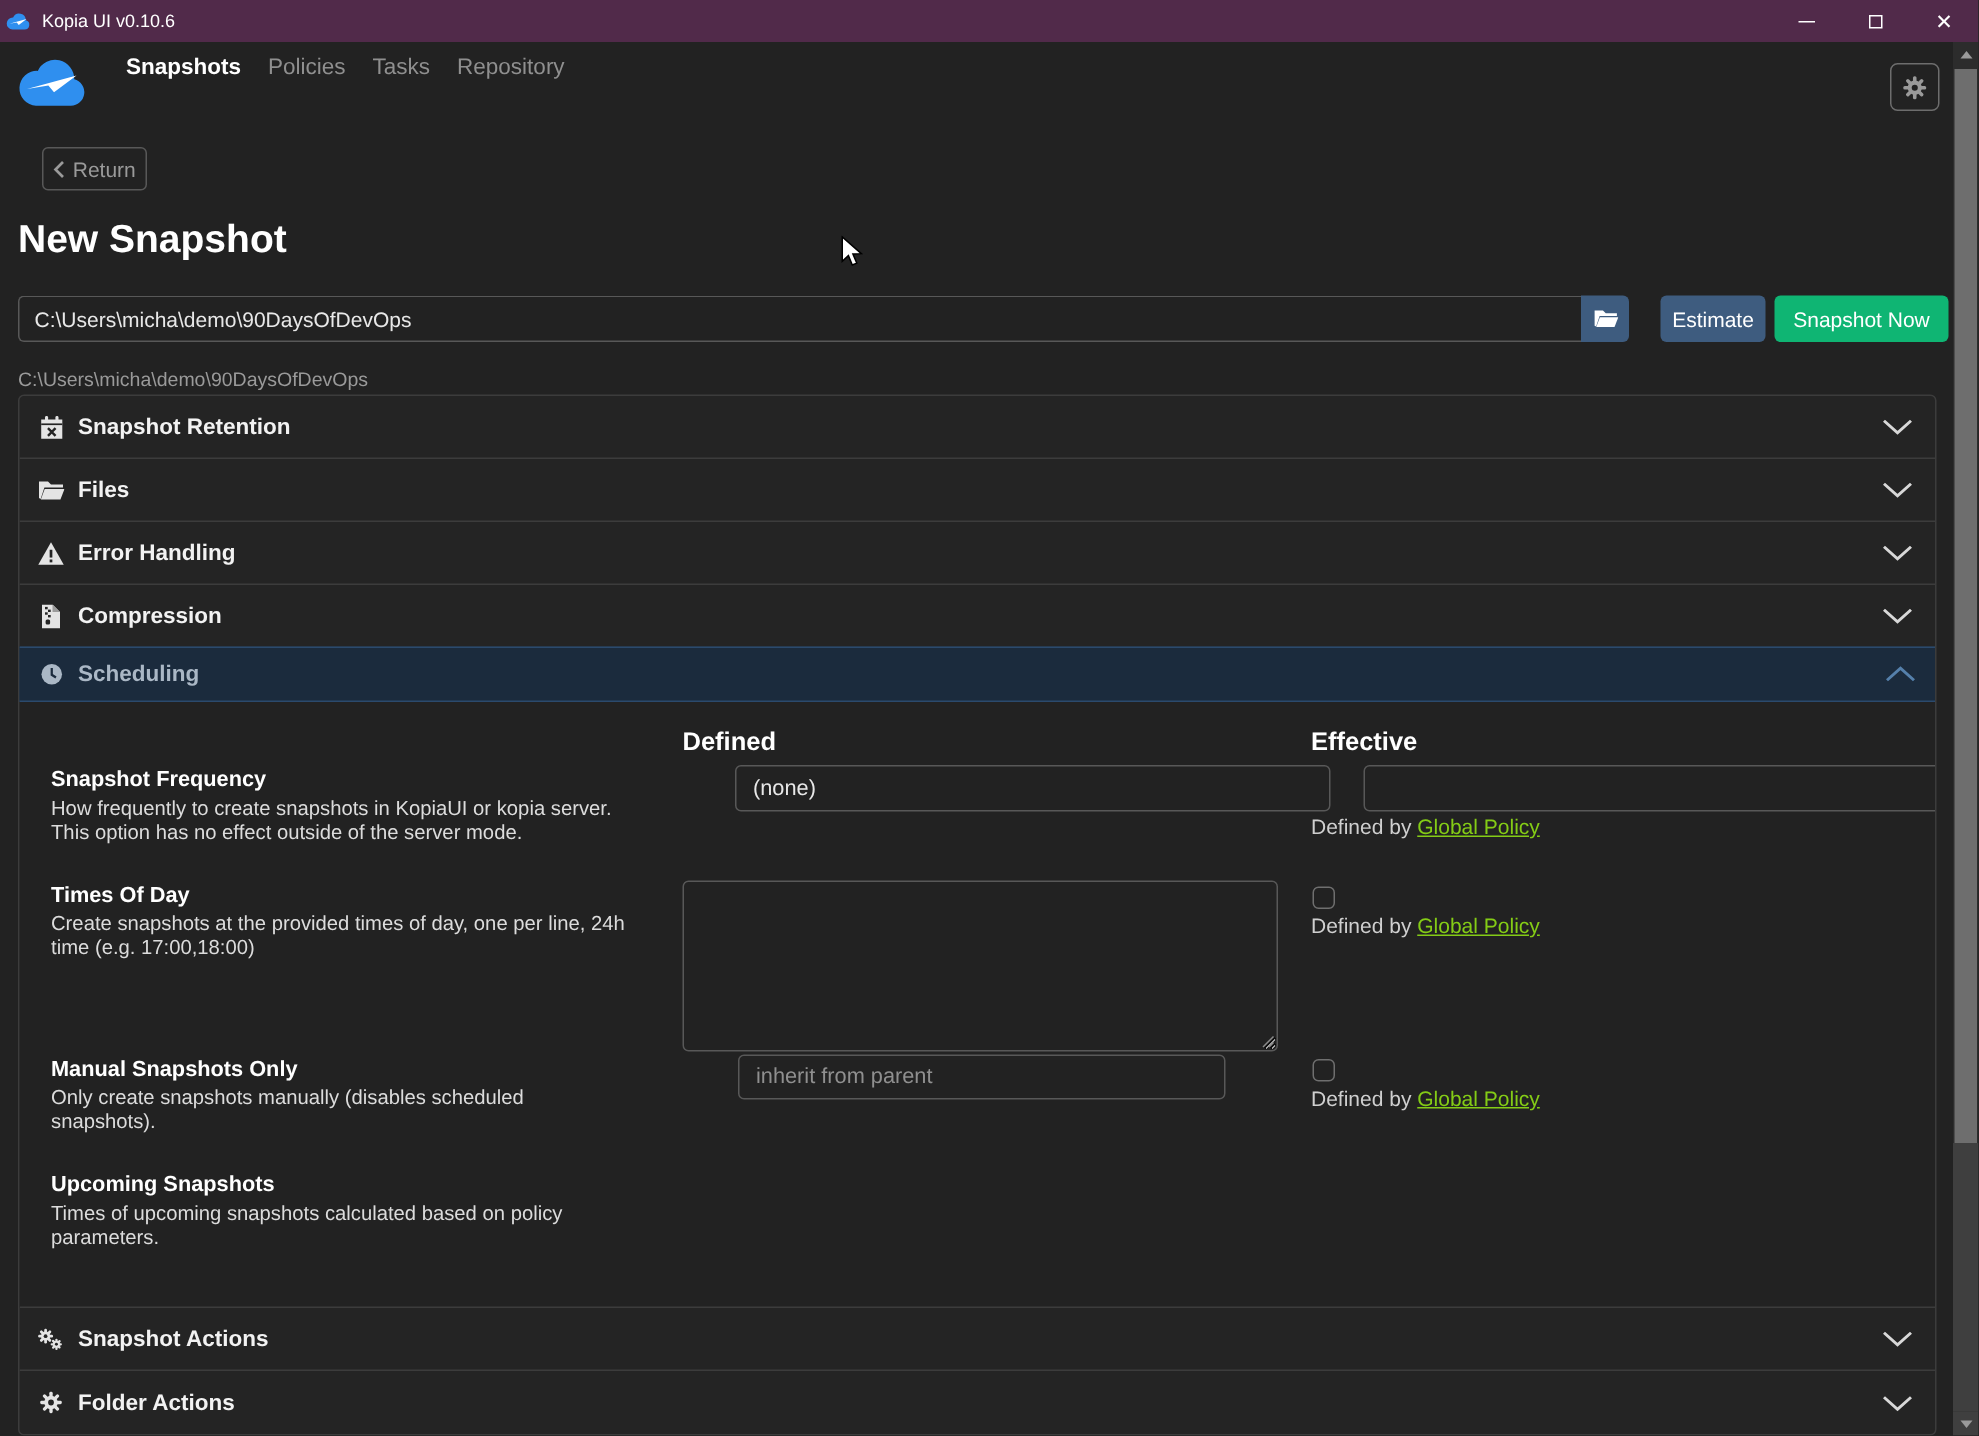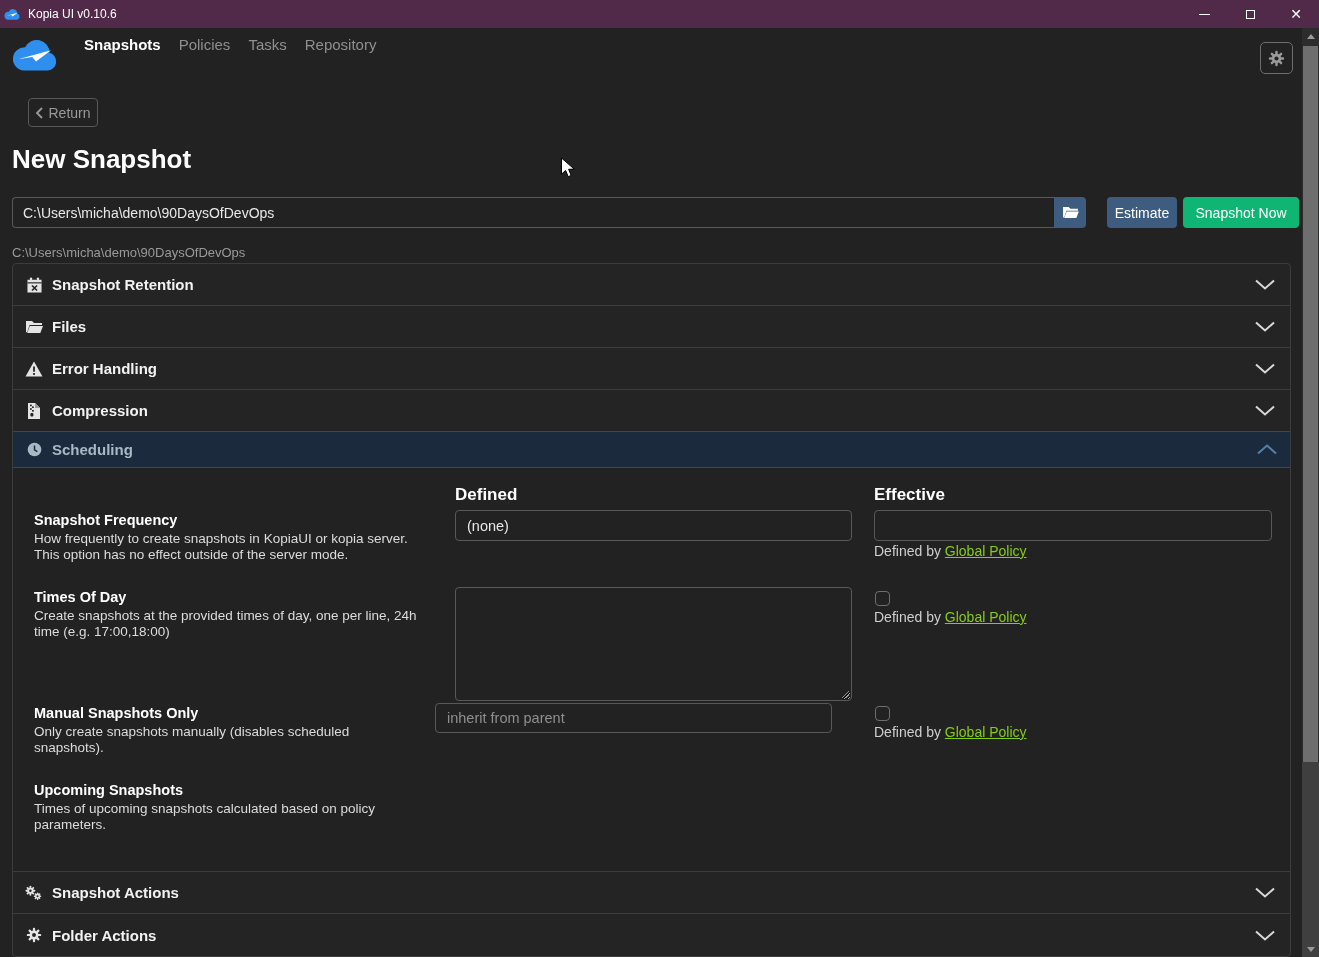--- a/index.html
+++ b/index.html
@@ -57,21 +57,21 @@
   .acc-header .chev{margin-left:auto;}
   .acc-header.sched{height:37px;background:#1b2b3d;border:1px solid #2b4a6d;color:#aab7c5;margin:-1px 0 0 -1px;width:1281px;}
   .acc-icon{width:18px;display:flex;justify-content:center;}
   
   .sched-body{position:relative;height:404px;background:#222222;border-bottom:1px solid #3c3c3c;}
   .col-header{position:absolute;font-size:17px;font-weight:bold;color:#fff;}
   .field-label{font-size:14.5px;font-weight:bold;color:#fff;margin-bottom:3px;}
   .field-desc{font-size:13.5px;color:#dcdcdc;line-height:15.5px;max-width:388px;}
   .label-block{position:absolute;left:21px;width:412px;}
   .fake-select,.eff-input{position:absolute;border:1px solid #585858;border-radius:4px;background:transparent;
-    font-size:14.5px;display:flex;align-items:center;padding:0 11px;color:#e8e8e8;}
+    font-size:14.5px;display:flex;align-items:center;padding:0 11px;color:#e8e8e8;margin-left:35px;}
   .fake-select.placeholder{color:#8f8f8f;}
   .sched-textarea{position:absolute;left:442px;top:119px;width:397px;height:114px;background:transparent;
     border:1px solid #585858;border-radius:4px;resize:both;font-family:inherit;color:#e8e8e8;font-size:14px;padding:6px 10px;}
   .resize-grip{position:absolute;left:828px;top:222px;width:9px;height:9px;pointer-events:none;}
   .note{position:absolute;font-size:14px;color:#cfcfcf;}
   .note a{color:#84cc16;text-decoration:underline;cursor:pointer;}
   .checkbox{position:absolute;width:15px;height:15px;border:1px solid #6f6f6f;border-radius:4px;background:transparent;}
   
   .mouse-cursor{position:absolute;top:157px;left:560px;pointer-events:none;}
   svg{display:block;}
@@ -272,21 +272,21 @@
     </span>
     <div class="checkbox" style="left:862px;top:123px;"></div>
     <div class="note" style="left:861px;top:141px;">
       <span>Defined by </span><a>Global Policy</a>
     </div>
 
     <div class="label-block" style="top:237px;">
       <div class="field-label">Manual Snapshots Only</div>
       <div class="field-desc" style="max-width:352px;">Only create snapshots manually (disables scheduled snapshots).</div>
     </div>
-    <div class="fake-select placeholder" style="left:422px;top:235px;width:397px;height:30px;">inherit from parent</div>
+    <div class="fake-select placeholder" style="left:444px;top:235px;width:325px;height:30px;">inherit from parent</div>
     <div class="checkbox" style="left:862px;top:238px;"></div>
     <div class="note" style="left:861px;top:256px;">
       <span>Defined by </span><a>Global Policy</a>
     </div>
 
     <div class="label-block" style="top:314px;">
       <div class="field-label">Upcoming Snapshots</div>
       <div class="field-desc" style="max-width:378px;">Times of upcoming snapshots calculated based on policy parameters.</div>
     </div>
   </div>

